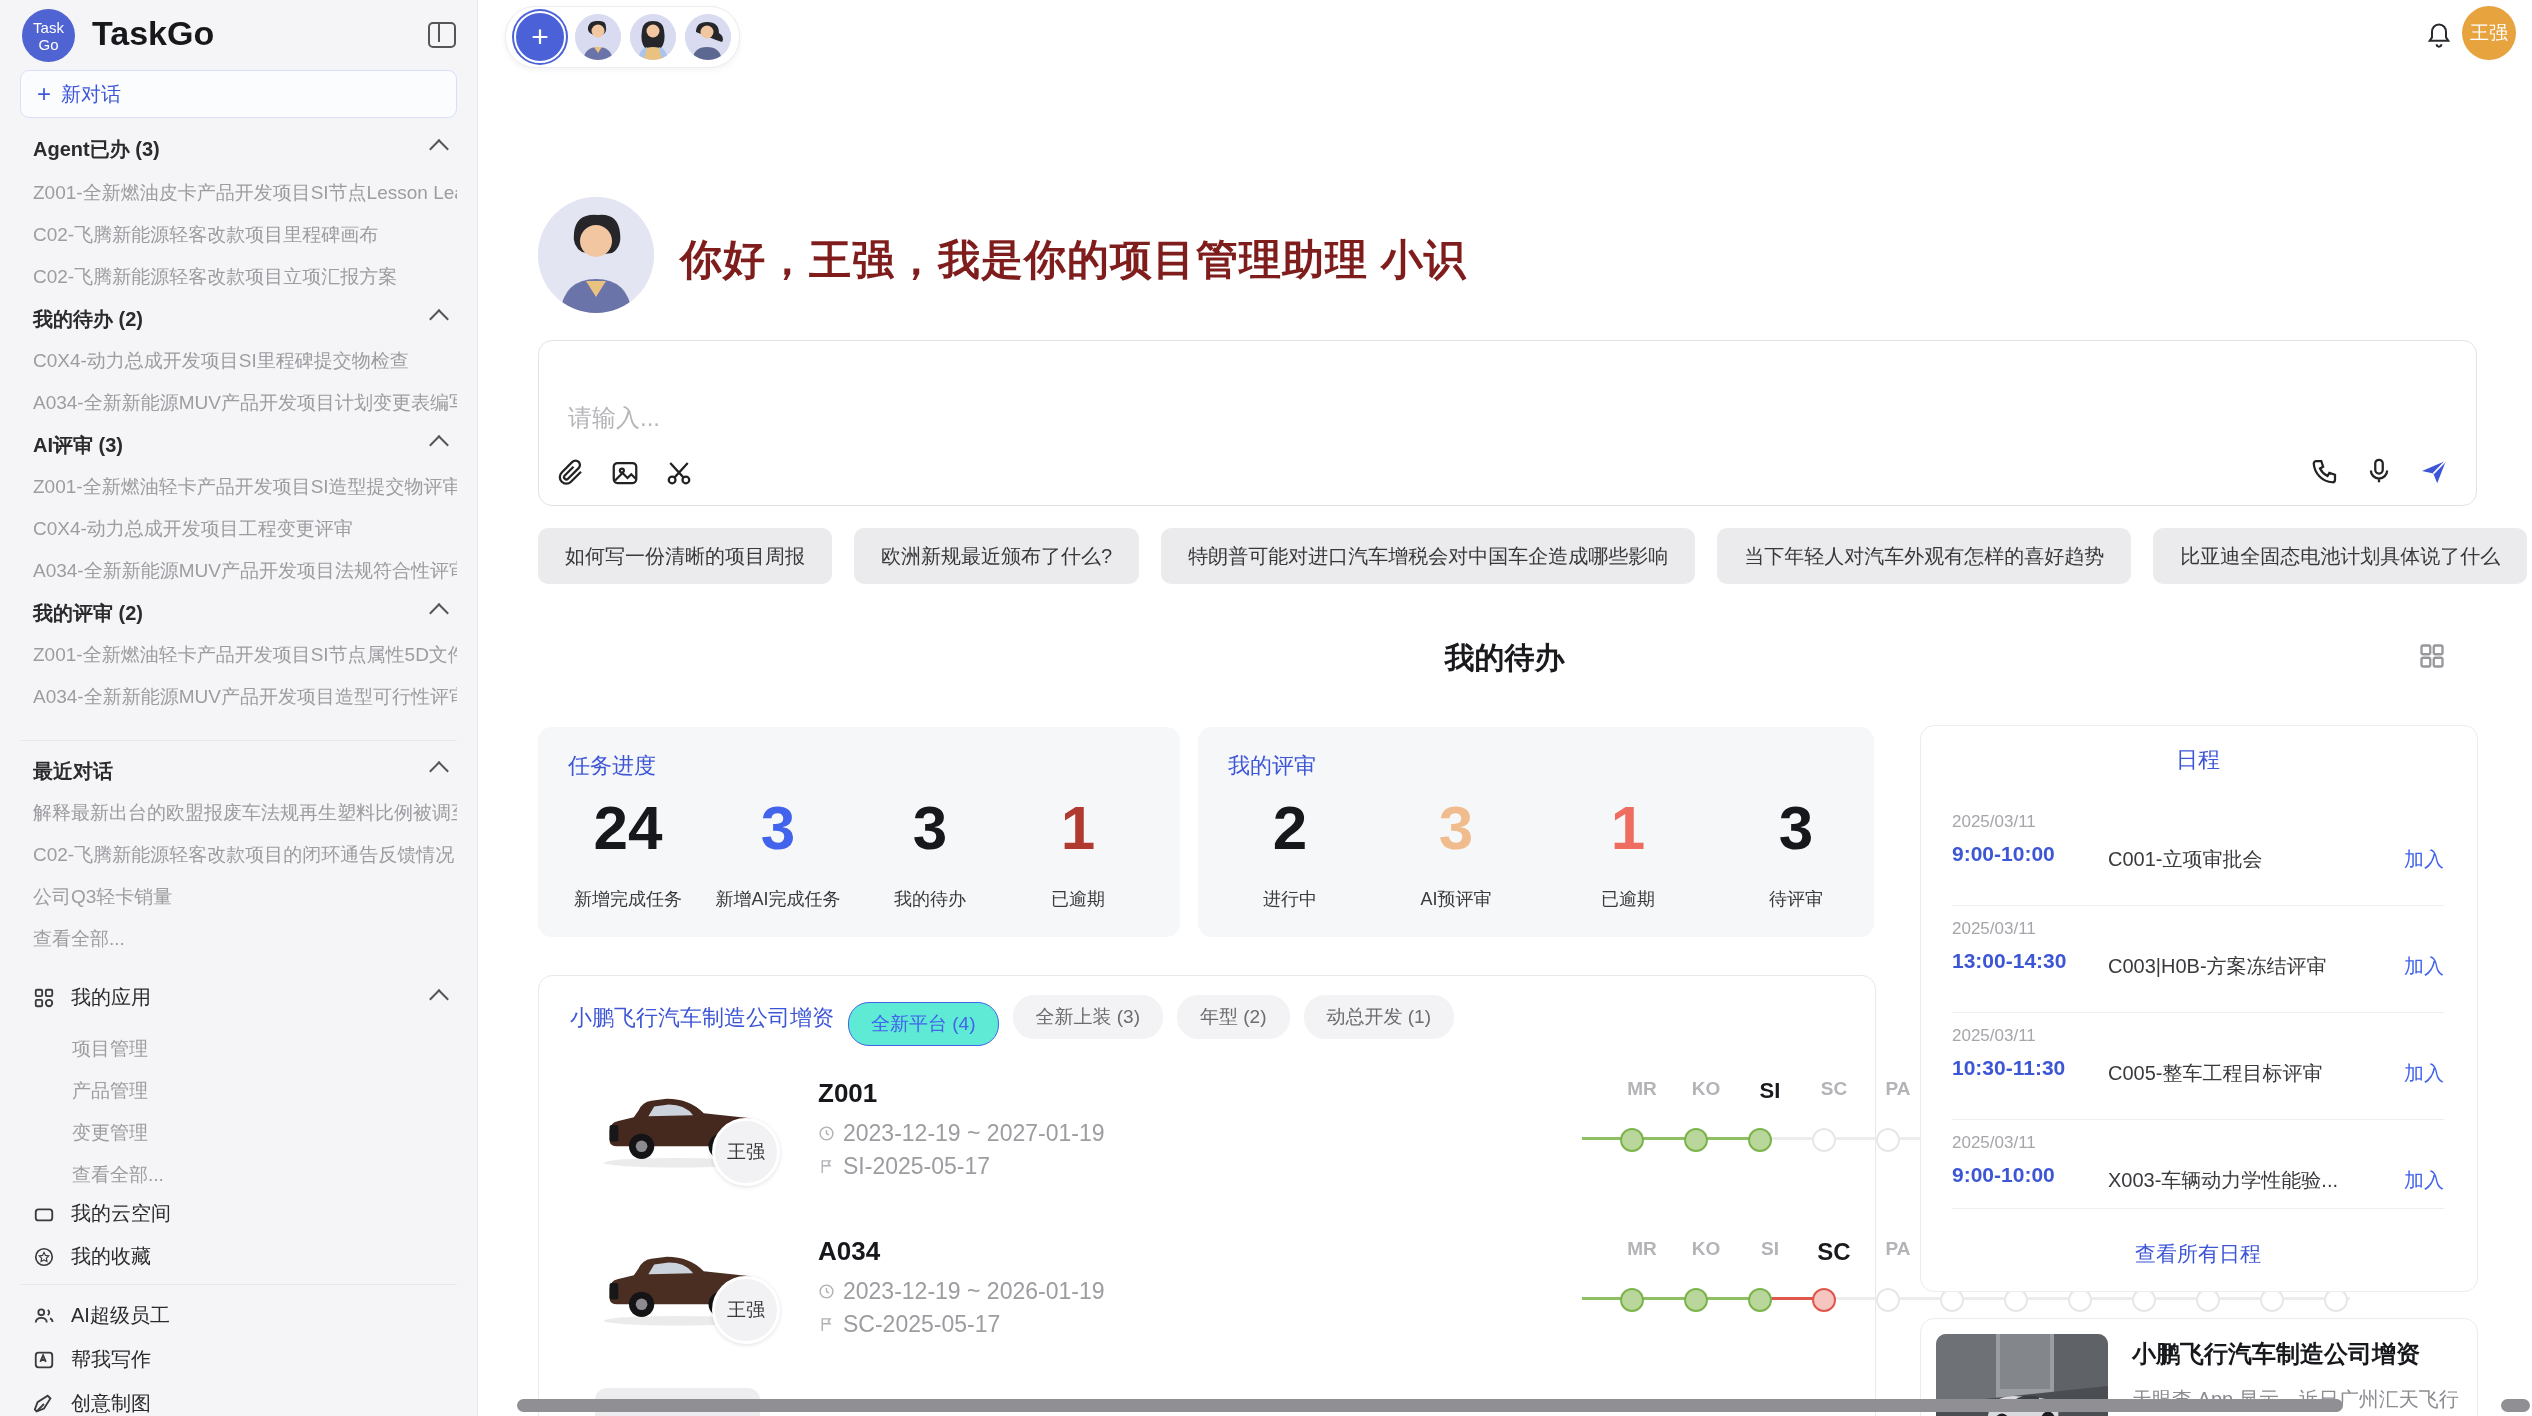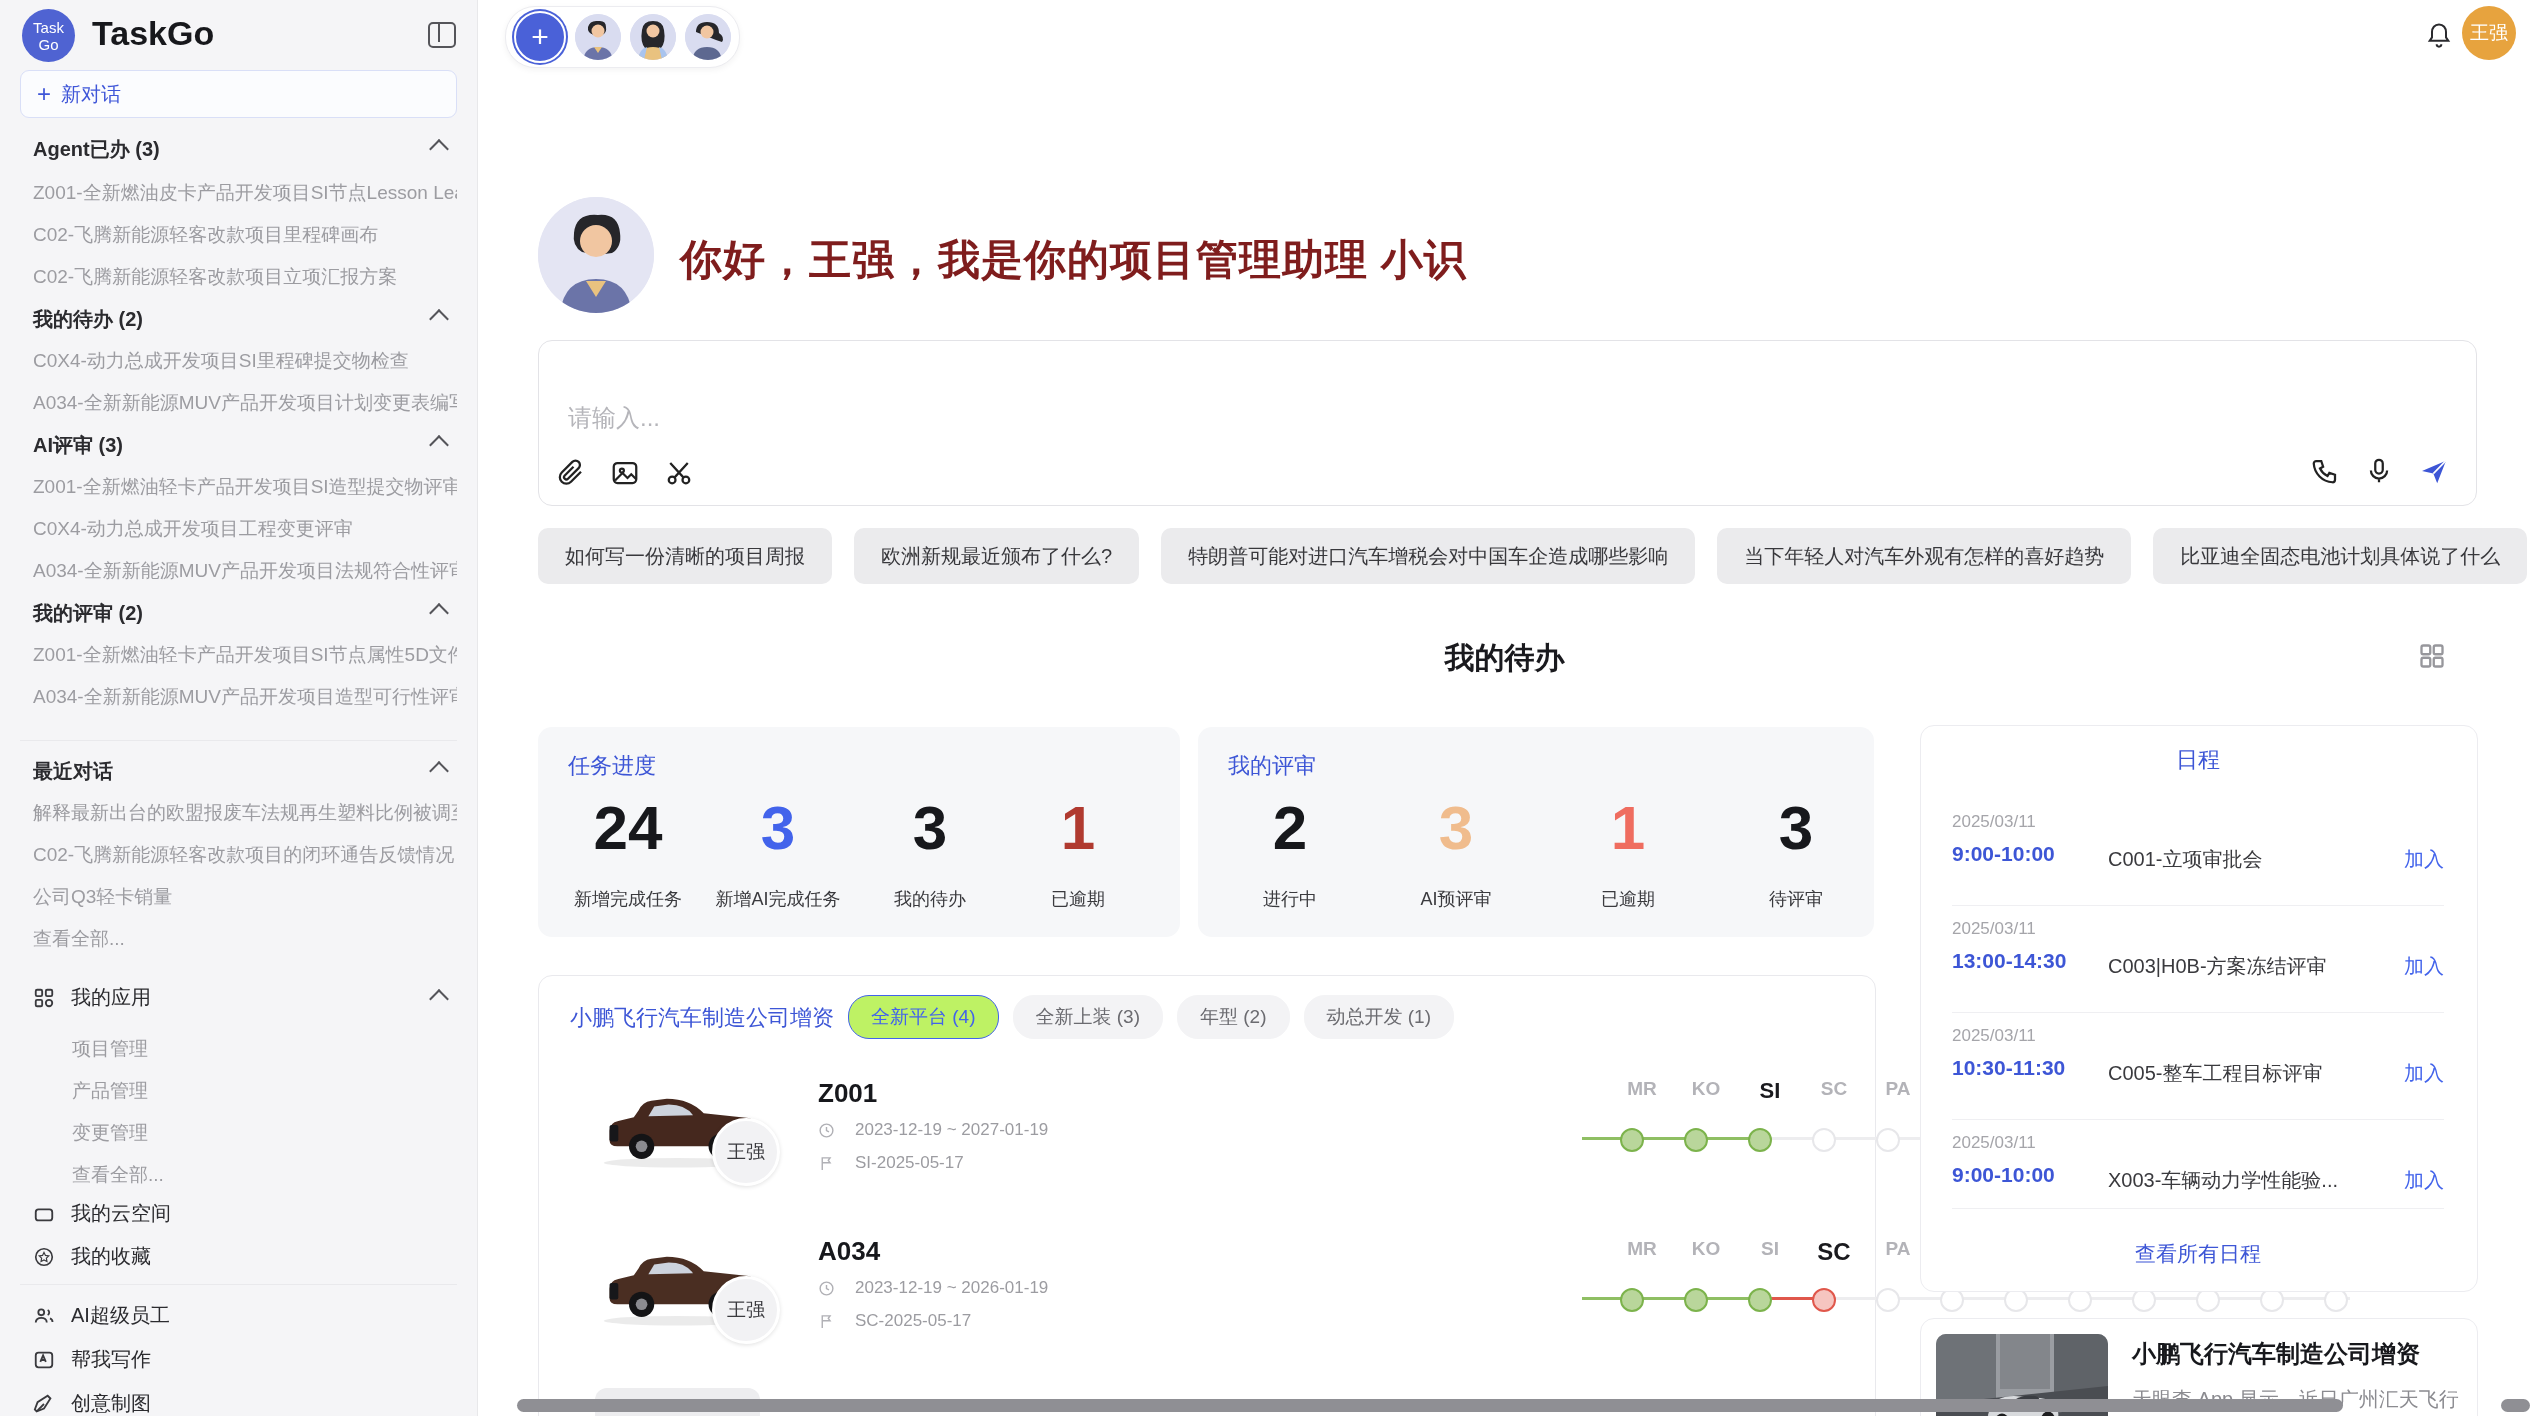--- a/index.html
+++ b/index.html
@@ -52,23 +52,23 @@
   .stat .v{font-size:62px;font-weight:700;line-height:62px;color:#17181c;}
   .stat .l{font-size:18px;color:#3a3a3e;margin-top:28px;}
   .stat[data-tone="blue"] .v{color:#4263eb;} .stat[data-tone="darkred"] .v{color:#b03a30;}
   .stat[data-tone="orange"] .v{color:#f0bc8d;} .stat[data-tone="salmon"] .v{color:#ef6d60;}
   
   .dashcard{left:538px;top:975px;width:1336px;height:520px;background:#fff;border:1px solid #e9e9ed;border-radius:14px;}
   .dash-title{left:570px;top:1003px;font-size:22px;color:#3d56d6;}
   .tabs{left:848px;top:995px;display:flex;gap:14px;}
   .tab{height:42px;border-radius:21px;display:flex;align-items:center;padding:0 22px;font-size:19px;cursor:pointer;
     background:#f3f3f5;color:#6b6b70;border:1.5px solid #f3f3f5;}
-  .tab[data-active="true"]{background:#bef264;color:#4263eb;border-color:#4263eb;}
+  .tab[data-active="true"]{background:#5eead4;color:#4263eb;border-color:#4263eb;margin-top:7px;}
   .proj-title{font-size:26px;font-weight:bold;color:#17181c;}
-  .meta{display:flex;align-items:center;gap:20px;font-size:17px;color:#9c9ca1;}
+  .meta{display:flex;align-items:center;gap:8px;font-size:23px;color:#9c9ca1;}
   .carbox{width:165px;height:100px;}
   .owner-badge{width:62px;height:62px;border-radius:50%;background:#f2f2f4;border:3px solid #fff;
     box-shadow:0 1px 4px rgba(0,0,0,.12);display:flex;align-items:center;justify-content:center;
     font-size:19px;color:#3a3a3e;}
   .ms-track{position:absolute;left:1598px;width:770px;height:80px;}
   .ms-col{position:absolute;top:0;width:64px;height:80px;text-align:center;}
   .ms-label{display:inline-block;font-size:19px;font-weight:600;color:#b3b3b8;margin-left:24px;}
   .ms-col[data-state="current"] .ms-label{color:#1a1a1e;font-size:22px;font-weight:700;}
   .ms-col[data-state="overdue"] .ms-label{color:#1a1a1e;font-size:24px;font-weight:700;}
   .ms-dot{position:absolute;top:50px;left:22px;width:20px;height:20px;border-radius:50%;background:#fff;border:2.5px solid #e7e7ea;}

